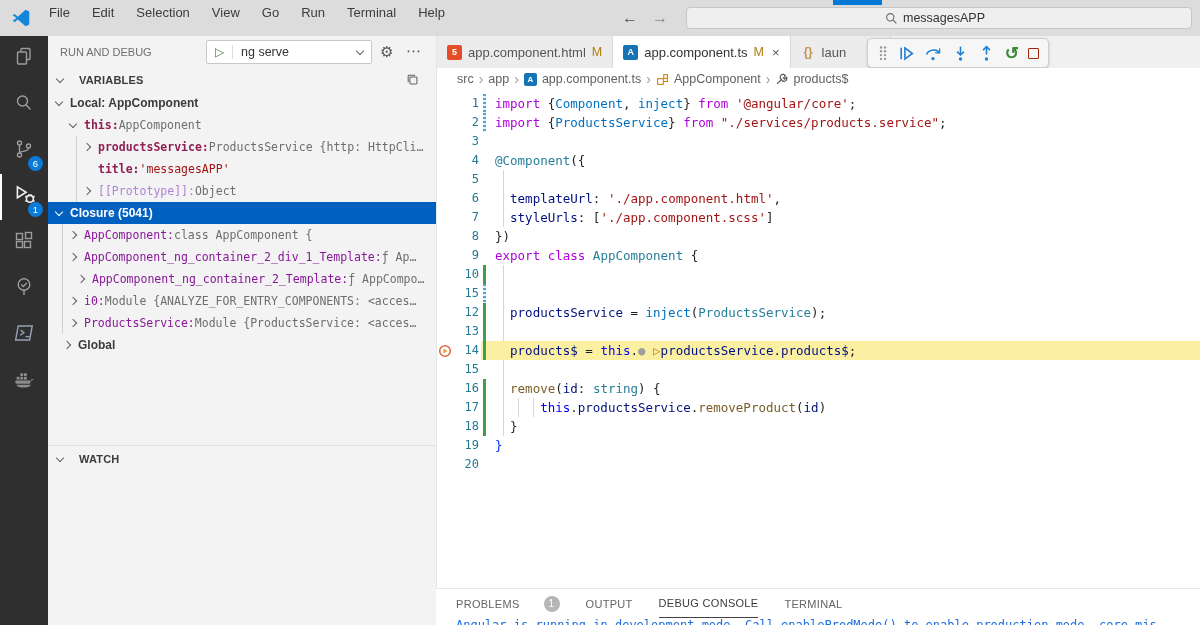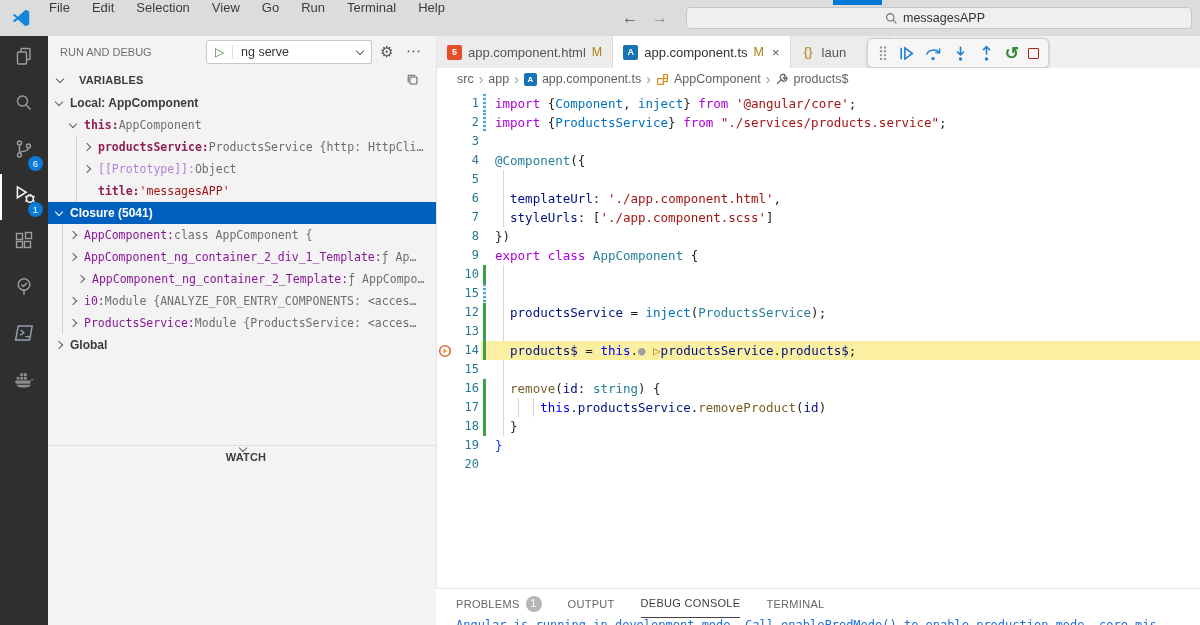--- a/index.html
+++ b/index.html
@@ -2,21 +2,21 @@
 <html><head>
 <meta charset="utf-8">
 <style>
   * { margin:0; padding:0; box-sizing:border-box; }
   html,body { width:1200px; height:625px; overflow:hidden; background:#fff;
               font-family:"Liberation Sans", sans-serif; }
 
   
   #titlebar { position:absolute; left:0; top:0; width:1200px; height:36px; background:#dcdcdc; }
   #vscode-logo { position:absolute; left:10px; top:7px; width:22px; height:22px; }
-  #menubar { position:absolute; left:38px; top:0; height:25px; display:flex; }
+  #menubar { position:absolute; left:38px; top:0; height:25px; display:flex; align-items:center; }
   .menu-item { padding:0 11px; font-size:13px; color:#3c3c3c; }
   #nav-arrows { position:absolute; left:622px; top:0; height:36px; display:flex; align-items:center; gap:14px; }
   .nav-ar { font-size:16px; }
   #searchbox { position:absolute; left:686px; top:7px; width:506px; height:22px; background:#efefef;
                border:1px solid #c6c6c6; border-radius:4px; display:flex; align-items:center; justify-content:center; gap:5px; }
   #search-input { border:none; background:transparent; font-size:12.5px; color:#333; width:90px;
                   font-family:"Liberation Sans",sans-serif; outline:none; }
   #topstrip { position:absolute; left:833px; top:0; width:49px; height:5px; background:#0179d6; }
 
   
@@ -55,21 +55,21 @@
   .chev.closed { transform:rotate(-45deg); margin:0 8px 0 0; }
   .chev.none { visibility:hidden; margin-right:8px; }
   .v-scope { font-family:"Liberation Sans",sans-serif; font-size:12px; font-weight:bold; color:#3b3b3b; }
   .v-name  { color:#8f2052; font-weight:bold; }
   .v-cname { color:#881798; }
   .v-proto { color:#b180d7; }
   .v-val   { color:#6e6e6e; }
   .v-str   { color:#a31515; }
   .sguide { position:absolute; width:1px; background:#d0d0d0; }
   #watch-divider { position:absolute; left:0; top:409px; width:388px; border-top:1px solid #e0e0e0; }
-  #watch-header { position:absolute; left:0; top:412px; width:388px; height:22px; display:flex; align-items:center;flex-direction:column; }
+  #watch-header { position:absolute; left:0; top:412px; width:388px; height:22px; display:flex; align-items:center; }
 
   
   #editor { position:absolute; left:436px; top:36px; width:764px; height:589px; background:#fff; border-left:1px solid #e5e5e5; }
   #tabbar { position:absolute; left:0; top:0; width:764px; height:32px; background:#f0f0f0; display:flex; }
   .etab { height:32px; display:flex; align-items:center; gap:6px; padding:0 10px; background:#ececec;
           border-right:1px solid #d9d9d9; font-size:13px; color:#555; white-space:nowrap; overflow:hidden; }
   .etab.active { background:#fff; color:#333; }
   .ticon { width:15px; height:15px; border-radius:2px; display:flex; align-items:center; justify-content:center;
            font-size:9px; font-weight:bold; color:#fff; flex:none; }
   .ticon.html5 { background:#e44d26; }
@@ -100,21 +100,21 @@
   .c-k { color:#af00db; } .c-s { color:#a31515; } .c-v { color:#0070c1;text-align:center; }
   .c-t { color:#267f99; } .c-p { color:#001080; } .c-f { color:#795e26; }
   .c-th { color:#0000ff; } .c-o { color:#1e1e1e; } .c-d { color:#267f99; }
   .c-dot { color:#9e9e9e; } .c-bp { color:#c77b1b; } .c-bb { color:#0431fa; }
   .eguide { position:absolute; width:1px; background:#d6d6d6; }
   #cur-line-icon { position:absolute; left:1px; top:2.5px; }
 
   
   #panel { position:absolute; left:436px; top:588px; width:764px; height:37px; background:#fff; border-top:1px solid #e7e7e7; }
   #panel-tabs { position:absolute; left:20px; top:0; height:29px; display:flex; gap:26px; align-items:center; }
-  .ptab { display:flex; align-items:center; gap:6px; font-size:11px; letter-spacing:.3px; color:#656565;
+  .ptab { display:flex; align-items:center; gap:24px; font-size:11px; letter-spacing:.3px; color:#656565;
           height:29px; }
   .ptab.active { color:#3b3b3b; border-bottom:1.5px solid #424242; }
   .pbadge { min-width:16px; height:16px; border-radius:9px; background:#b6b6b6; color:#fff; font-size:10px;
             display:flex; align-items:center; justify-content:center; }
   #console-preview { position:absolute; left:20px; top:29px; width:740px; height:8px; overflow:hidden;
                      color:#1d6edd; font-family:"DejaVu Sans Mono",monospace; font-size:12px; }
 </style>
 </head>
 <body>
 
@@ -241,29 +241,29 @@
         <span class="chev open"></span>
         <span class="v-name">this: </span>
         <span class="v-val">AppComponent</span>
       </div>
       <div class="vrow" style="padding-left: 36px;">
         <span class="chev closed"></span>
         <span class="v-name">productsService: </span>
         <span class="v-val">ProductsService {http: HttpCli…</span>
       </div>
       <div class="vrow" style="padding-left: 36px;">
-        <span class="chev closed"></span>
-        <span class="v-proto">[[Prototype]]: </span>
-        <span class="v-val">Object</span>
-      </div>
-      <div class="vrow" style="padding-left: 36px;">
         <span class="chev none"></span>
         <span class="v-name">title: </span>
         <span class="v-str">'messagesAPP'</span>
       </div>
+      <div class="vrow" style="padding-left: 36px;">
+        <span class="chev closed"></span>
+        <span class="v-proto">[[Prototype]]: </span>
+        <span class="v-val">Object</span>
+      </div>
       <div class="vrow sel" style="padding-left: 8px;">
         <span class="chev open"></span>
         <span class="v-scope">Closure (5041)</span>
       </div>
       <div class="vrow" style="padding-left: 22px;">
         <span class="chev closed"></span>
         <span class="v-cname">AppComponent: </span>
         <span class="v-val">class AppComponent {</span>
       </div>
       <div class="vrow" style="padding-left: 22px;">
@@ -279,21 +279,21 @@
       <div class="vrow" style="padding-left: 22px;">
         <span class="chev closed"></span>
         <span class="v-cname">i0: </span>
         <span class="v-val">Module {ANALYZE_FOR_ENTRY_COMPONENTS: &lt;acces…</span>
       </div>
       <div class="vrow" style="padding-left: 22px;">
         <span class="chev closed"></span>
         <span class="v-cname">ProductsService: </span>
         <span class="v-val">Module {ProductsService: &lt;acces…</span>
       </div>
-      <div class="vrow" style="padding-left: 8px;">
+      <div class="vrow" style="padding-left: 16px;">
         <span class="chev closed"></span>
         <span class="v-scope">Global</span>
       </div>
     </div>
   <div class="sguide" style="left:28px; top:100px; height:66px;"></div>
   <div class="sguide" style="left:14px; top:188px; height:110px;"></div>
 
   <div id="watch-divider"></div>
   <div id="watch-header">
     <span class="chev open" style="margin-left:9px"></span>

